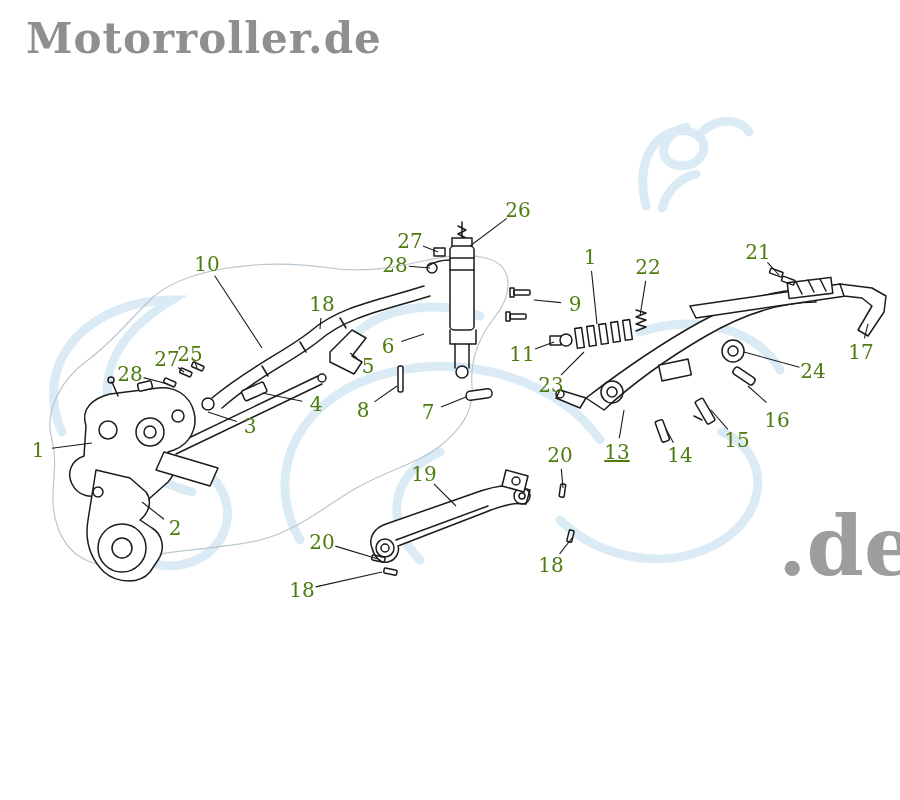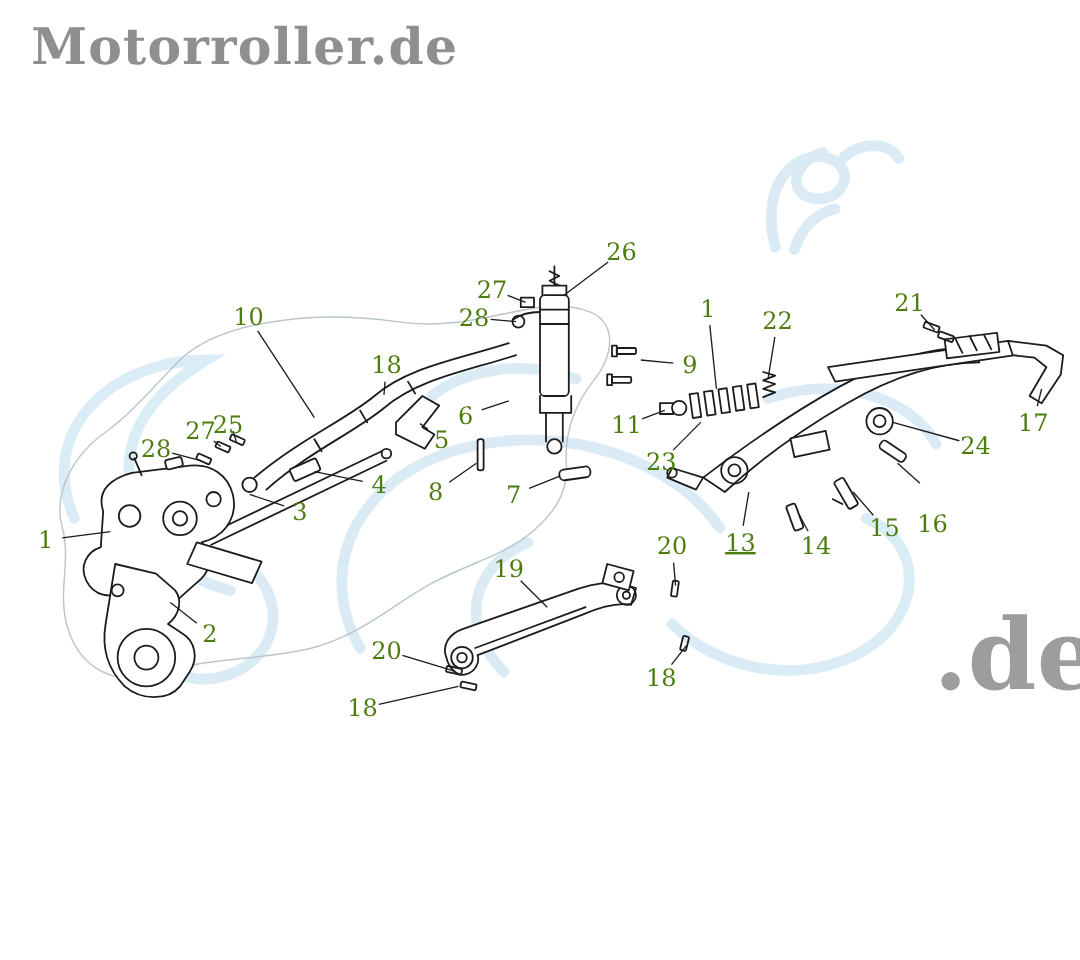--- a/index.html
+++ b/index.html
@@ -227,21 +227,21 @@
       <div class="callout" style="left: 388px; top: 346px;">6</div>
       <div class="callout" style="left: 428px; top: 412px;">7</div>
       <div class="callout" style="left: 363px; top: 410px;">8</div>
       <div class="callout" style="left: 575px; top: 304px;">9</div>
       <div class="callout" style="left: 207px; top: 264px;">10</div>
       <div class="callout" style="left: 522px; top: 354px;">11</div>
       <div class="callout" style="left: 590px; top: 257px;">1</div>
       <div class="callout" style="left: 617px; top: 452px; text-decoration: underline;">13</div>
       <div class="callout" style="left: 680px; top: 455px;">14</div>
       <div class="callout" style="left: 737px; top: 440px;">15</div>
-      <div class="callout" style="left: 777px; top: 436px;">16</div>
+      <div class="callout" style="left: 777px; top: 420px;">16</div>
       <div class="callout" style="left: 861px; top: 352px;">17</div>
       <div class="callout" style="left: 322px; top: 304px;">18</div>
       <div class="callout" style="left: 302px; top: 590px;">18</div>
       <div class="callout" style="left: 551px; top: 565px;">18</div>
       <div class="callout" style="left: 424px; top: 474px;">19</div>
       <div class="callout" style="left: 560px; top: 455px;">20</div>
       <div class="callout" style="left: 322px; top: 542px;">20</div>
       <div class="callout" style="left: 758px; top: 252px; text-align: center;">21</div>
       <div class="callout" style="left: 648px; top: 267px;">22</div>
       <div class="callout" style="left: 551px; top: 385px;">23</div>

